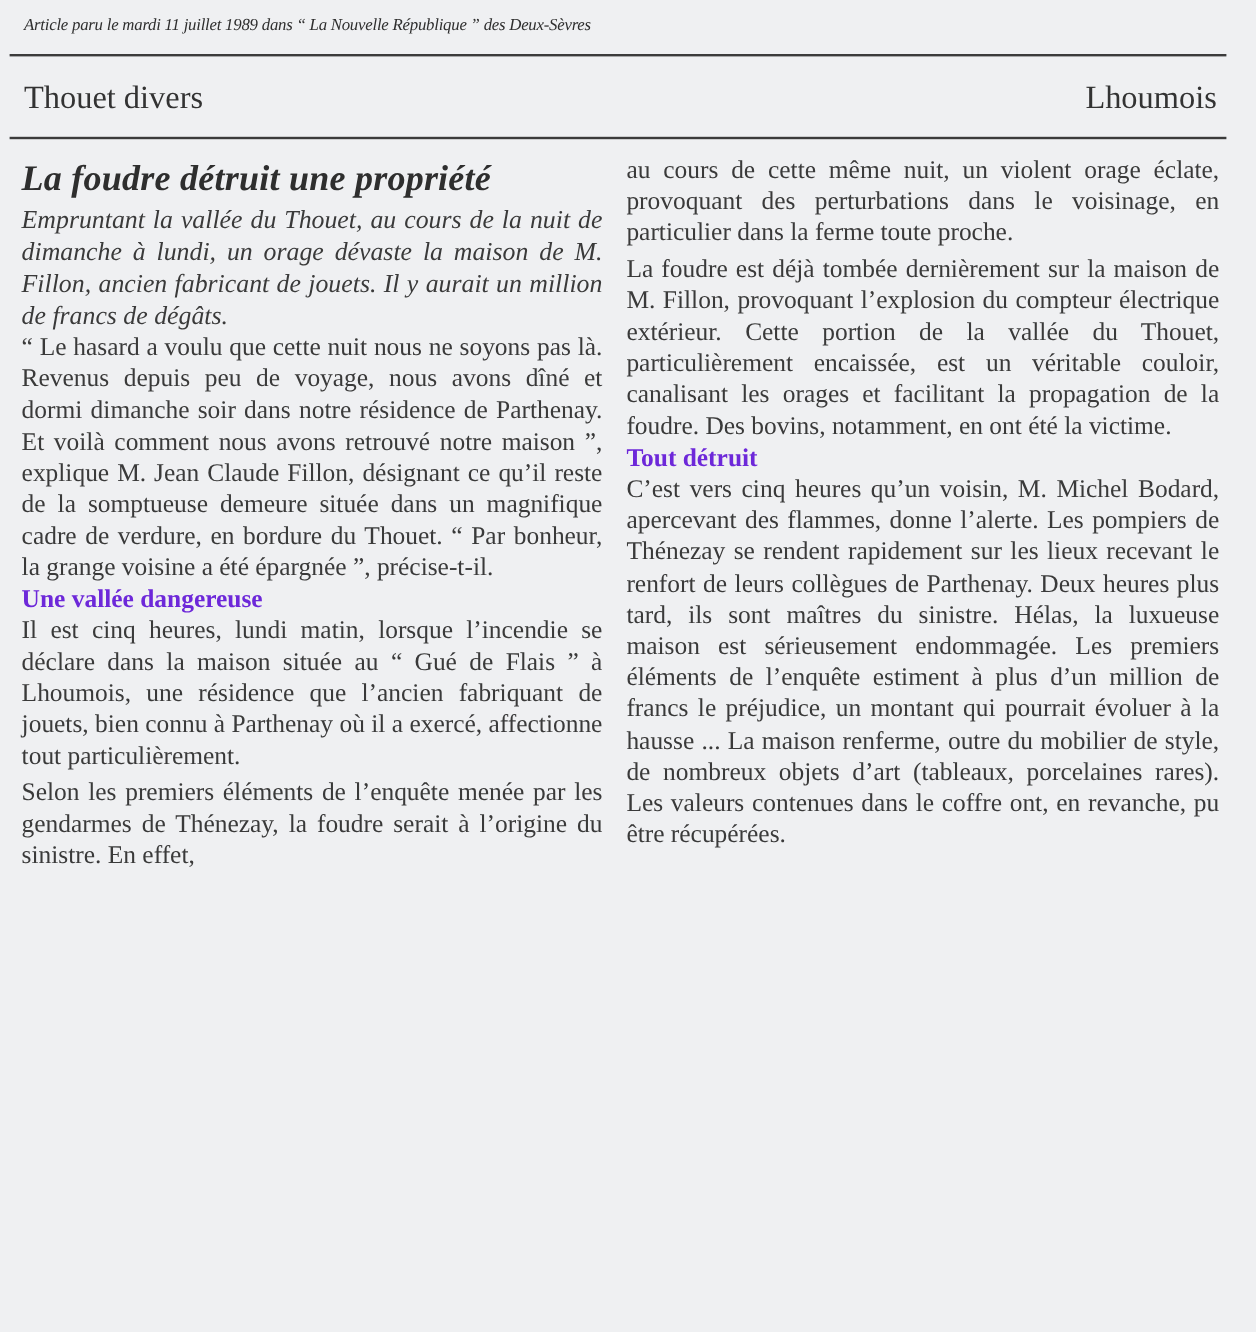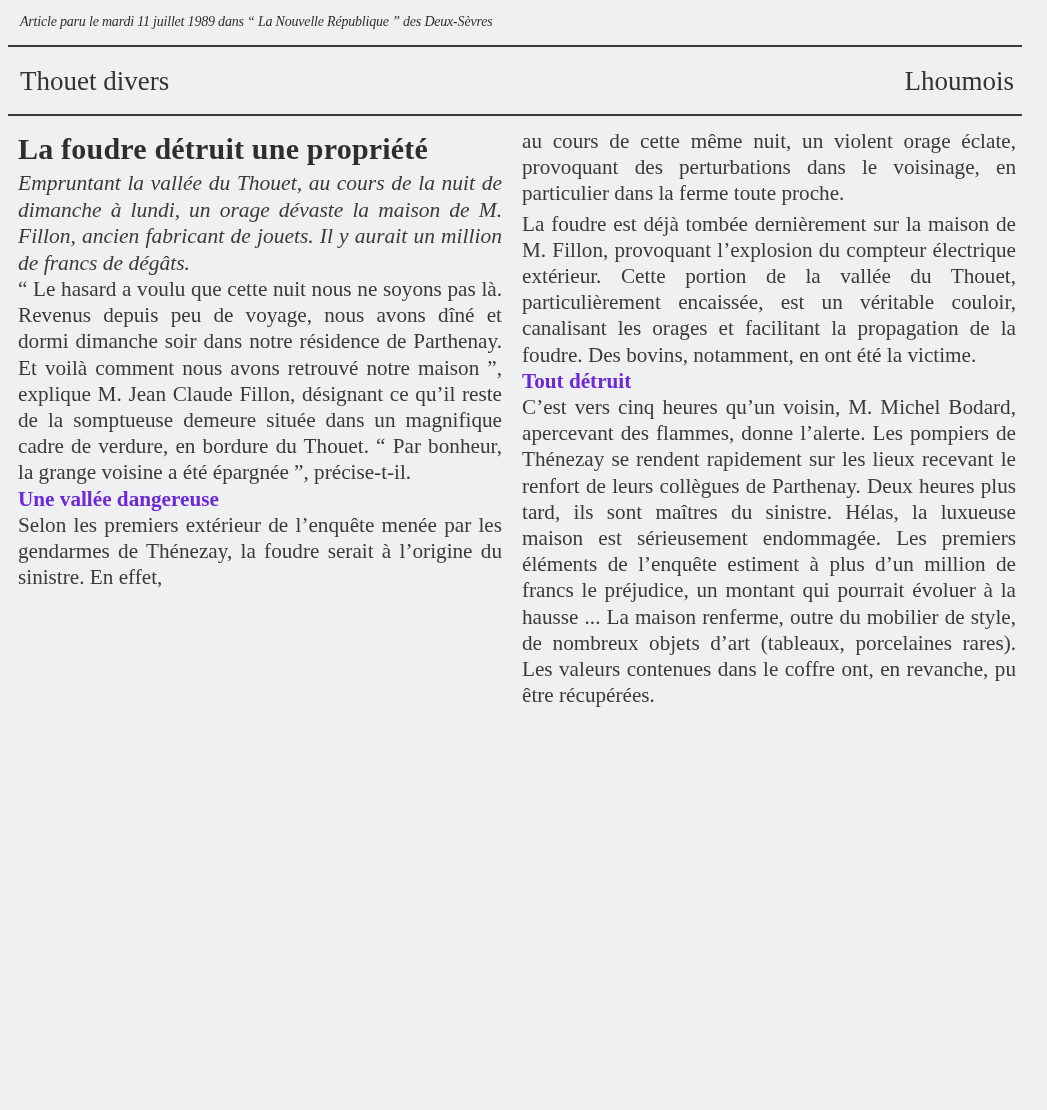--- a/index.html
+++ b/index.html
@@ -29,20 +29,21 @@
   .col {
     position: absolute; top: 128px;
     font-size: 21.2px; line-height: 26.2px; color: #3a3a3a;
   }
   .col.left { left: 18px; width: 484px; }
   .col.right { left: 522px; width: 494px; }
   .headline {
     font-size: 30px; font-weight: bold; color: #2e2e2e;
     line-height: 42px; margin: 0; white-space: nowrap;
     letter-spacing: 0.2px;
+    font-style: italic;
   }
   .lead {
     font-style: italic; margin: 0; text-align: justify;
     font-size: 21.5px; line-height: 26.5px;
   }
   .para {
     margin: 0; text-align: justify;
   }
   .para + .para { margin-top: 4px; }
   .subhead {
@@ -59,21 +60,22 @@
   <span>Thouet divers</span>
   <span>Lhoumois</span>
 </div>
 <div class="rule bottom"></div>
 
 <div class="col left">
   <h1 class="headline">La foudre détruit une propriété</h1>
   <p class="lead">Empruntant la vallée du Thouet, au cours de la nuit de dimanche à lundi, un orage dévaste la maison de M. Fillon, ancien fabricant de jouets. Il y aurait un million de francs de dégâts.</p>
   <p class="para">“ Le hasard a voulu que cette nuit nous ne soyons pas là. Revenus depuis peu de voyage, nous avons dîné et dormi dimanche soir dans notre résidence de Parthenay. Et voilà comment nous avons retrouvé notre maison ”, explique M. Jean Claude Fillon, désignant ce qu’il reste de la somptueuse demeure située dans un magnifique cadre de verdure, en bordure du Thouet. “ Par bonheur, la grange voisine a été épargnée ”, précise-t-il.</p>
   <p class="subhead">Une vallée dangereuse</p>
-  <p class="para">Selon les premiers extérieur de l’enquête menée par les gendarmes de Thénezay, la foudre serait à l’origine du sinistre. En effet,</p>
+  <p class="para">Il est cinq heures, lundi matin, lorsque l’incendie se déclare dans la maison située au “ Gué de Flais ” à Lhoumois, une résidence que l’ancien fabriquant de jouets, bien connu à Parthenay où il a exercé, affectionne tout particulièrement.</p>
+  <p class="para">Selon les premiers éléments de l’enquête menée par les gendarmes de Thénezay, la foudre serait à l’origine du sinistre. En effet,</p>
 </div>
 
 <div class="col right">
   <p class="para">au cours de cette même nuit, un violent orage éclate, provoquant des perturbations dans le voisinage, en particulier dans la ferme toute proche.</p>
   <p class="para">La foudre est déjà tombée dernièrement sur la maison de M. Fillon, provoquant l’explosion du compteur électrique extérieur. Cette portion de la vallée du Thouet, particulièrement encaissée, est un véritable couloir, canalisant les orages et facilitant la propagation de la foudre. Des bovins, notamment, en ont été la victime.</p>
   <p class="subhead">Tout détruit</p>
   <p class="para">C’est vers cinq heures qu’un voisin, M. Michel Bodard, apercevant des flammes, donne l’alerte. Les pompiers de Thénezay se rendent rapidement sur les lieux recevant le renfort de leurs collègues de Parthenay. Deux heures plus tard, ils sont maîtres du sinistre. Hélas, la luxueuse maison est sérieusement endommagée. Les premiers éléments de l’enquête estiment à plus d’un million de francs le préjudice, un montant qui pourrait évoluer à la hausse ... La maison renferme, outre du mobilier de style, de nombreux objets d’art (tableaux, porcelaines rares). Les valeurs contenues dans le coffre ont, en revanche, pu être récupérées.</p>
 </div>
 
 </body></html>

